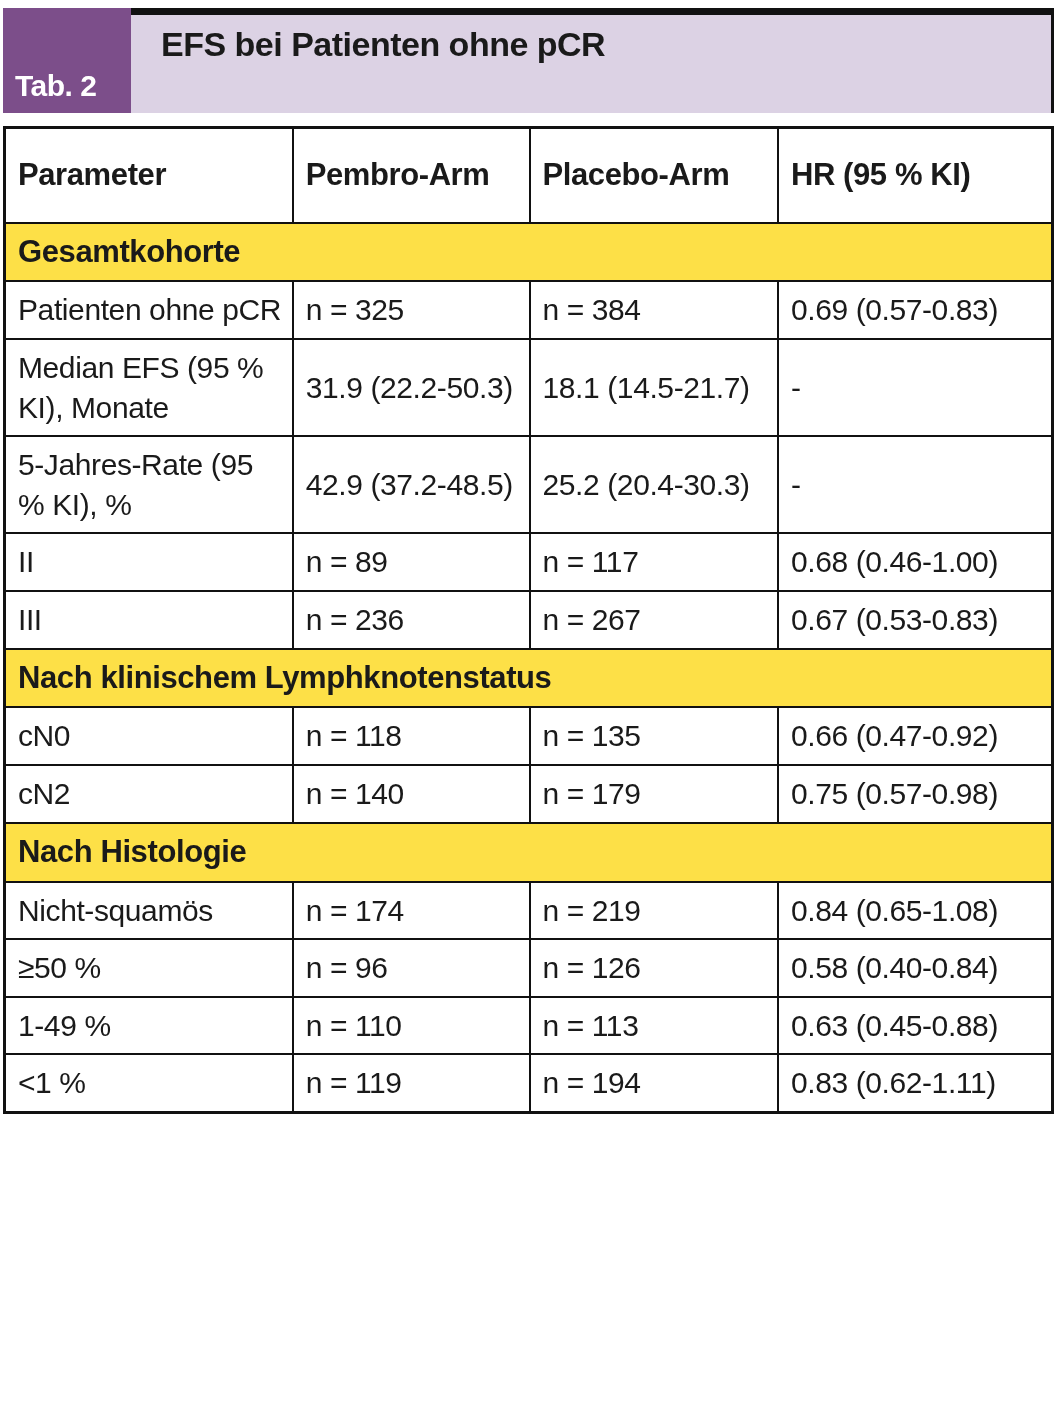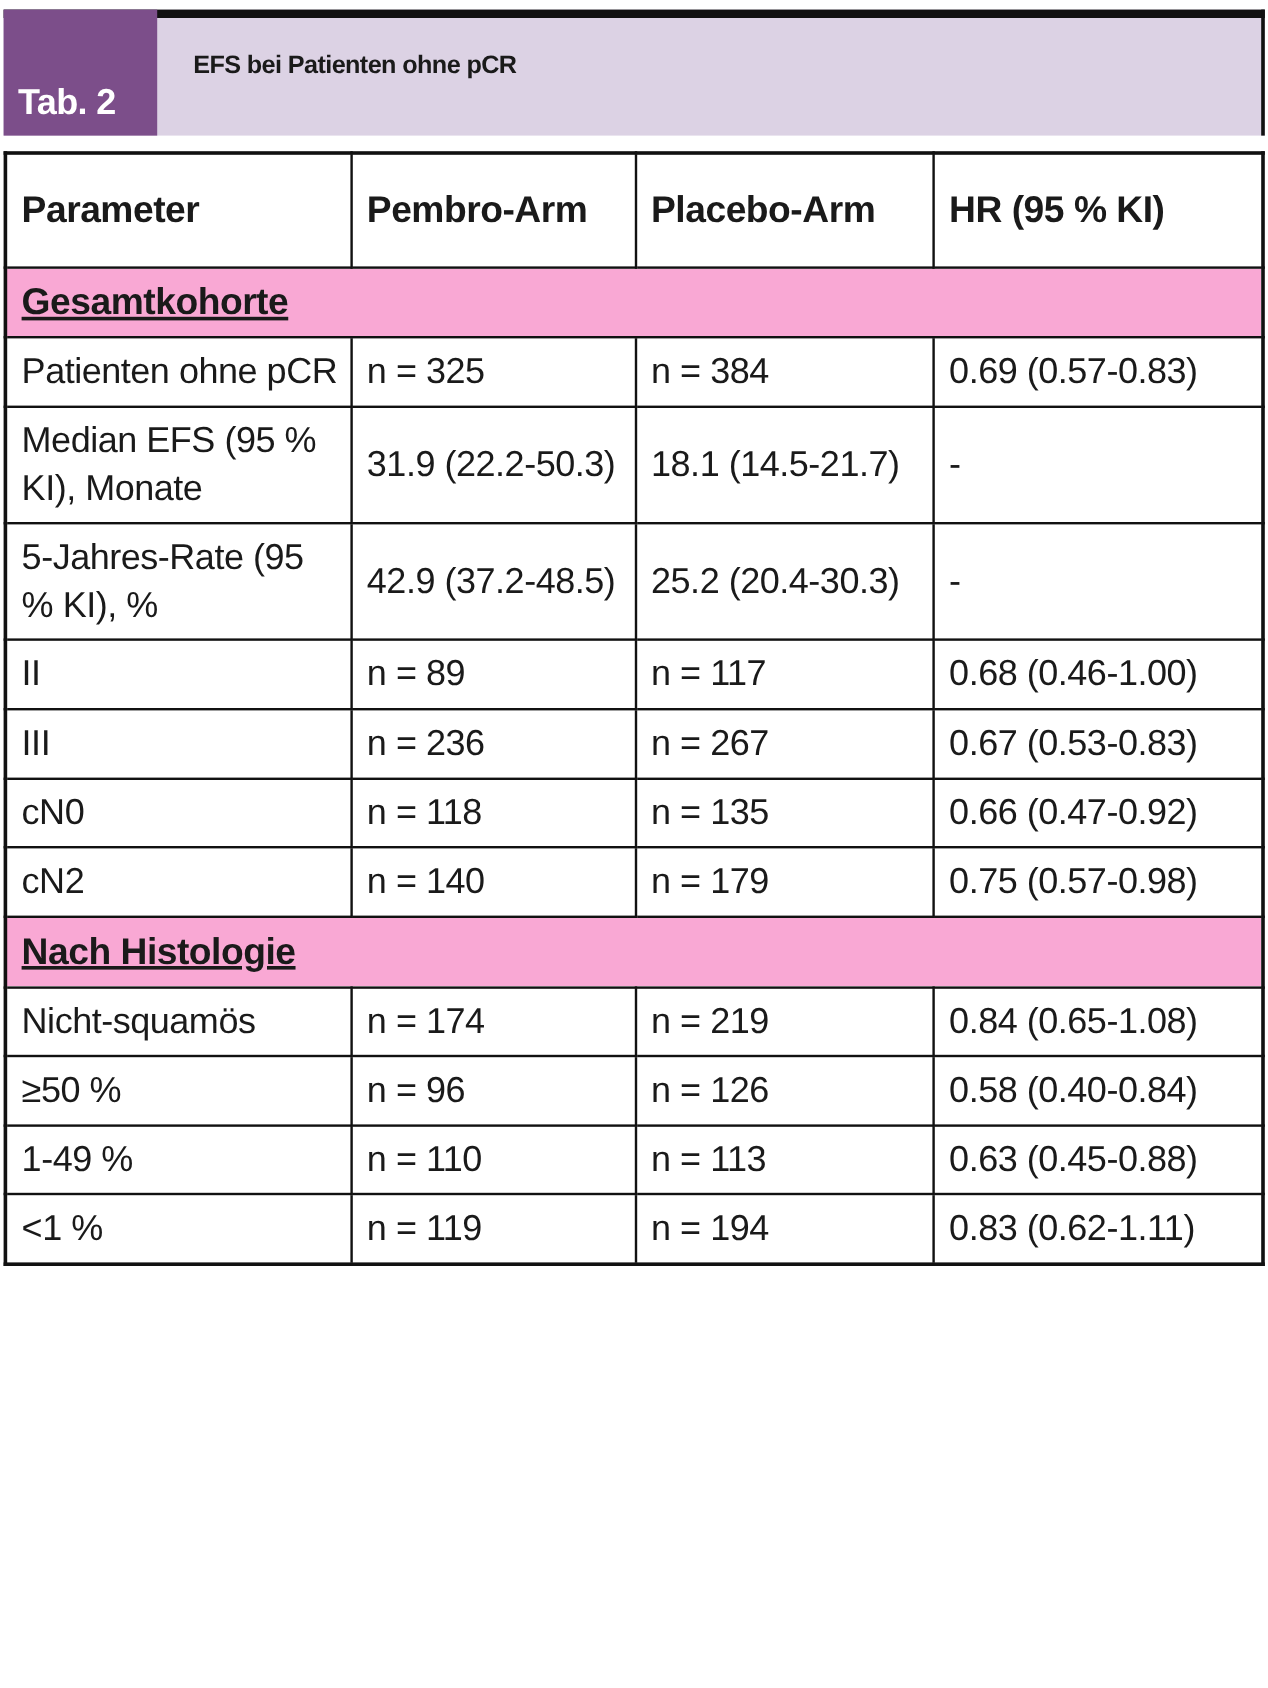--- a/index.html
+++ b/index.html
@@ -31,23 +31,23 @@
     color: #ffffff;
     font-weight: bold;
     font-size: 30px;
     display: flex;
     align-items: flex-end;
     padding: 0 0 10px 12px;
     letter-spacing: -0.5px;
   }
   .banner-title {
     position: absolute;
-    left: 158px; top: 28px;
+    left: 158px; top: 10px;
     font-weight: bold;
-    font-size: 21px;
+    font-size: 34px;
     letter-spacing: -0.5px;
   }
   
   table {
     width: 100%;
     border-collapse: collapse;
     table-layout: fixed;
     border: 3px solid #111;
     font-size: 30px;
     letter-spacing: -0.4px;
@@ -65,25 +65,24 @@
     line-height: 1.32;
     overflow: hidden;
   }
   thead th {
     height: 95px;
     font-size: 31px;
     font-weight: bold;
     background: #ffffff;
   }
   td.section-header {
-    background: #f9a8d4;
+    background: #fde047;
     font-weight: bold;
     font-size: 31px;
     height: 55px;
-    text-decoration: underline;
   }
   tbody td { height: 48px; background: #ffffff; }
 </style>
 </head>
 <body>
 
 <div class="figure">
 
   <div class="banner">
     <div class="tab-badge">Tab. 2</div>
@@ -133,20 +132,23 @@
           <td>n = 117</td>
           <td>0.68 (0.46-1.00)</td>
         </tr>
         <tr>
           <td>III</td>
           <td>n = 236</td>
           <td>n = 267</td>
           <td>0.67 (0.53-0.83)</td>
         </tr>
         <tr>
+          <td colspan="4" class="section-header">Nach klinischem Lymphknotenstatus</td>
+        </tr>
+        <tr>
           <td>cN0</td>
           <td>n = 118</td>
           <td>n = 135</td>
           <td>0.66 (0.47-0.92)</td>
         </tr>
         <tr>
           <td>cN2</td>
           <td>n = 140</td>
           <td>n = 179</td>
           <td>0.75 (0.57-0.98)</td>

